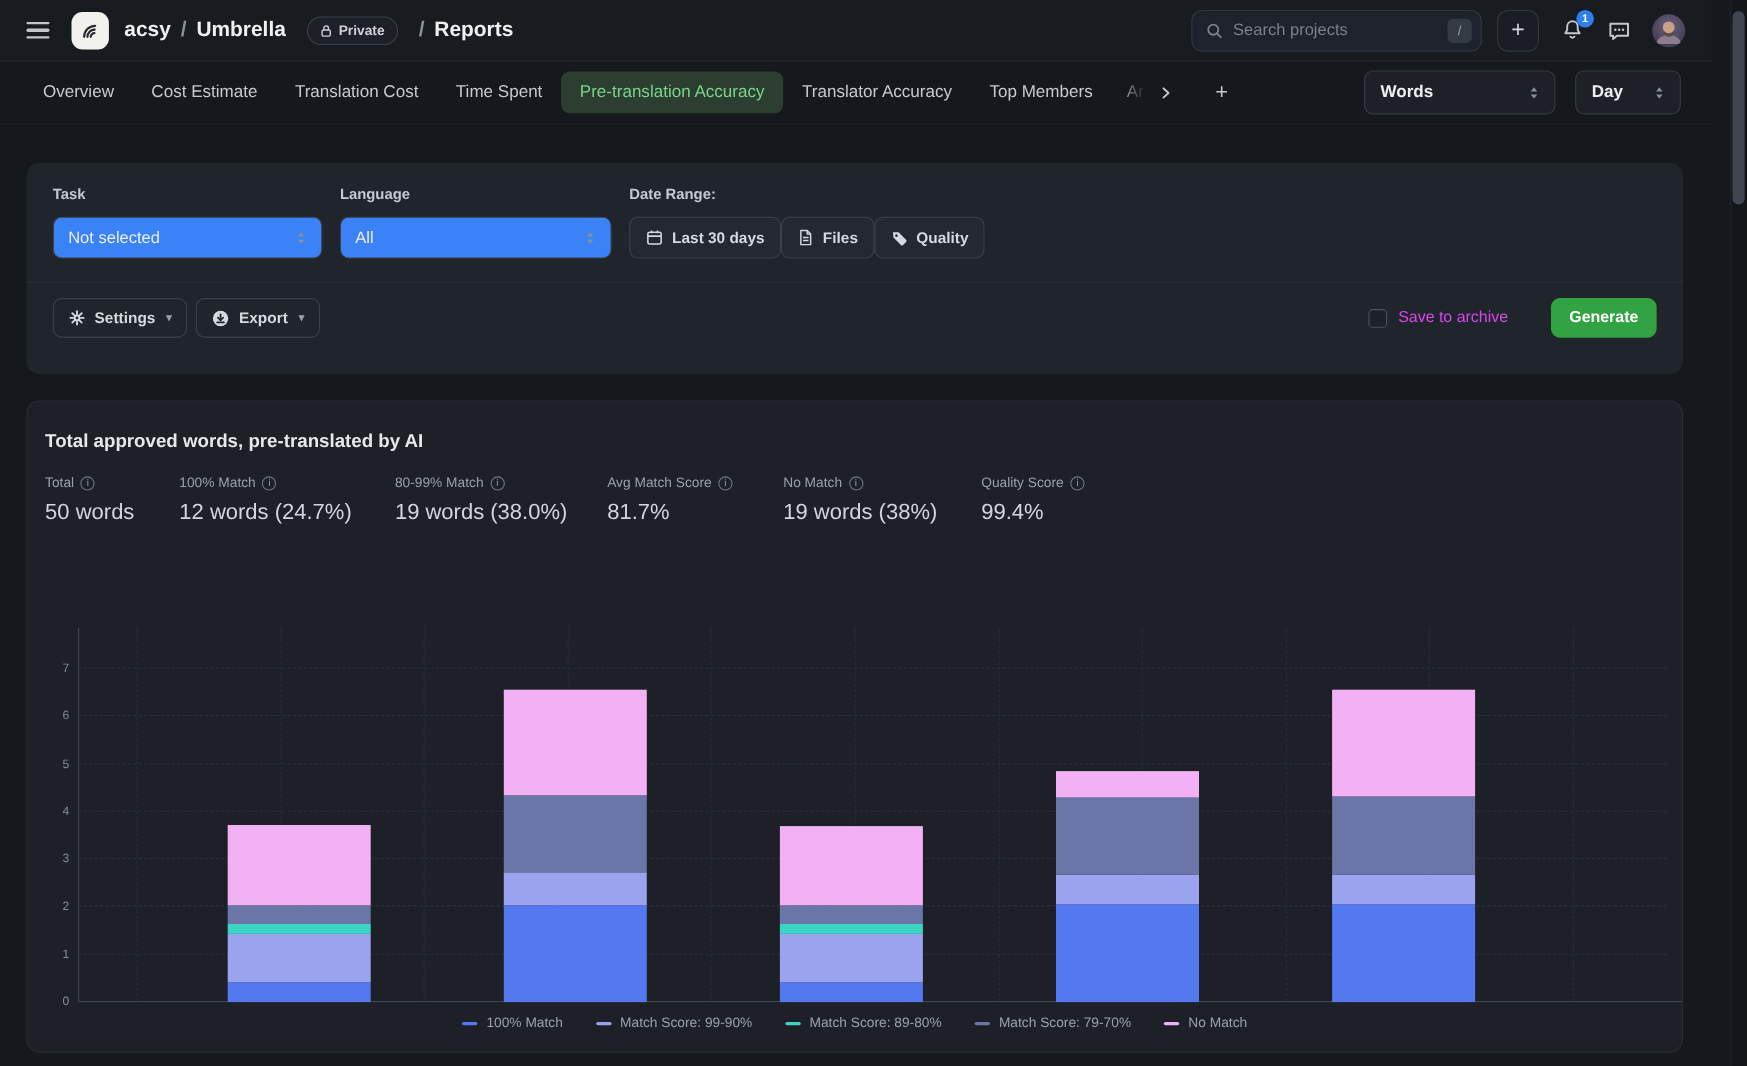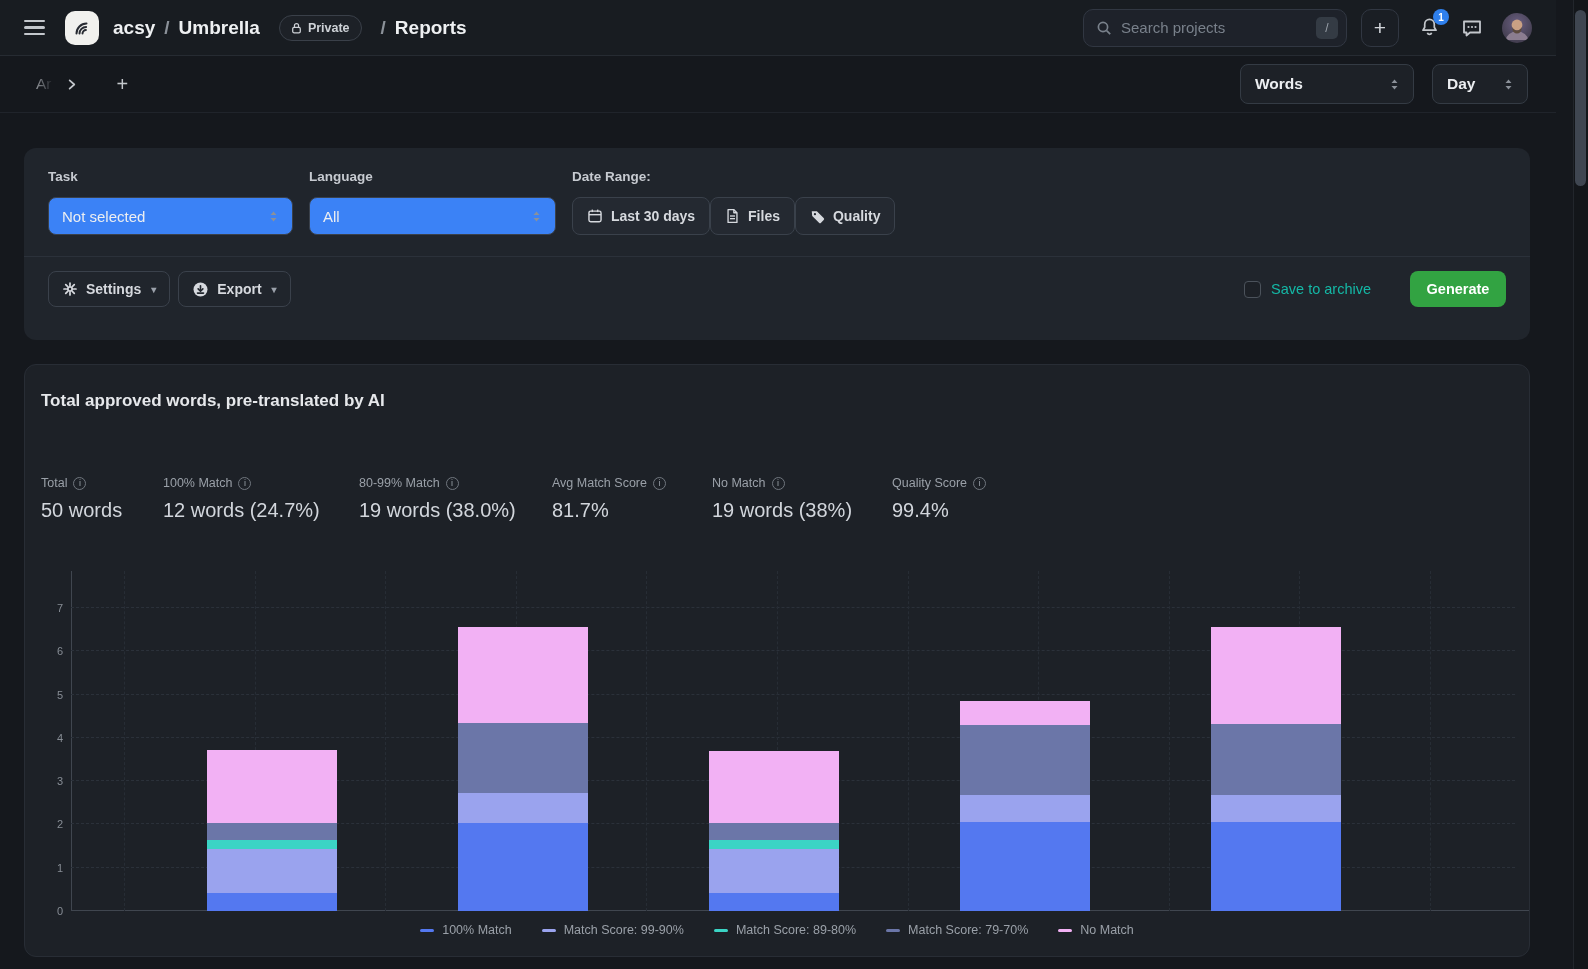--- a/index.html
+++ b/index.html
@@ -58,34 +58,34 @@
     align-items:center; justify-content:space-between; padding:0 12px 0 13px; font-size:15px; color:#eceef1; cursor:pointer; }
   .btn-outline { height:38px; border:1px solid #3a414b; background:#242931; border-radius:8px; display:inline-flex;
     align-items:center; gap:8px; padding:0 14px; font-size:14px; font-weight:600; color:#d6d9de; cursor:pointer; white-space:nowrap; }
   .f-divider { height:1px; background:#2b313a; margin:21px 0 0; }
   .filter-actions { display:flex; align-items:center; padding:14px 24px 0; }
   .btn-ghost { height:36px; border:1px solid #3a414b; background:#20252c; border-radius:8px; display:inline-flex;
     align-items:center; gap:8px; padding:0 13px; font-size:14px; font-weight:600; color:#d6d9de; cursor:pointer; }
   .caret { font-size:10px; color:#9aa1aa; margin-left:2px; }
   .archive { margin-left:auto; display:flex; align-items:center; gap:10px; cursor:pointer; }
   .checkbox { width:17px; height:17px; border:1.5px solid #4b525b; border-radius:4px; background:#1d2127; }
-  .archive-label { font-size:14.5px; color:#14b8a6; }
+  .archive-label { font-size:14.5px; color:#d946ef; }
   .btn-generate { height:36px; width:96px; border:none; border-radius:8px; margin-left:39px; font-size:14.5px;
     font-weight:700; color:#fff; cursor:pointer; font-family:"Liberation Sans",sans-serif; }
 
   
   .panel { position:absolute; left:24px; top:364px; width:1506px; height:593px; background:#1d2127;
     border:1px solid #282d35; border-radius:12px; overflow:hidden; }
   .panel-header { height:57px; border-bottom:1px solid #282d35; display:flex; align-items:center; padding:0 24px 0 20px; }
   .panel-title { font-size:20px; font-weight:700; color:#b7bbc2; letter-spacing:.2px; }
   .collapse-btn { margin-left:auto; width:36px; height:36px; border-radius:10px; background:#2c323b;
     display:flex; align-items:center; justify-content:center; color:#c9ccd1; cursor:pointer; }
   .subtitle { margin:26px 16px 0; font-size:17px; font-weight:700; color:#e6e8eb; }
   .stats { display:flex; margin:21px 16px 0; }
-  .stat .s-head { display:flex; align-items:center; gap:6px;margin-top:44px; }
+  .stat .s-head { display:flex; align-items:center; gap:6px; }
   .stat .s-label { font-size:12.5px; color:#9aa0a8; }
   .info-i { width:13px; height:13px; border:1px solid #70767e; border-radius:50%; color:#9aa0a8;
     font-size:9px; line-height:11px; text-align:center; cursor:pointer; flex:none; }
   .stat .s-value { margin-top:9px; font-size:20px; color:#d2d6dc; }
 
   
   .chart-plot { position:absolute; left:46px; top:206px; width:1444px; height:340px; }
   .axis-y { position:absolute; left:0; top:0; bottom:0; width:1px; background:#40464f; }
   .axis-x { position:absolute; left:0; bottom:0; width:1470px; height:1px; background:#40464f; }
   .hgrid { position:absolute; left:0; right:0; height:0; border-top:1px dashed #2b313a; }
@@ -172,20 +172,29 @@
       <svg width="30" height="30" viewBox="0 0 30 30">
         <circle cx="15" cy="12" r="5.4" fill="#caa184"></circle>
         <path d="M4 27 a11 8.5 0 0 1 22 0 Z" fill="#8b7d90"></path>
         <path d="M10.5 13.5 a4.5 4 0 0 0 9 0 v3 a4.5 4 0 0 1 -9 0 Z" fill="#5c4a3d"></path>
       </svg>
     </div>
   </div>
 </header>
 
 <nav class="tabbar">
+  <div id="tabs-list" style="display:flex; align-items:center;">
+      <div class="tab">Overview</div>
+      <div class="tab">Cost Estimate</div>
+      <div class="tab">Translation Cost</div>
+      <div class="tab">Time Spent</div>
+      <div class="tab active" style="background: rgb(43, 62, 48); color: rgb(123, 211, 141);">Pre-translation Accuracy</div>
+      <div class="tab">Translator Accuracy</div>
+      <div class="tab">Top Members</div>
+    </div>
   <div class="tab-trunc">Ar</div>
   <div class="tab-scroll">
     <svg width="15" height="15" viewBox="0 0 16 16">
       <polyline points="6,3.5 11,8 6,12.5" fill="none" stroke="#c3c7cc" stroke-width="1.8" stroke-linecap="round" stroke-linejoin="round"></polyline>
     </svg>
   </div>
   <div class="tab-add">+</div>
   <div class="select sel-words">
     <span>Words</span>
     <svg class="updown" width="13" height="15" viewBox="0 0 14 16">

